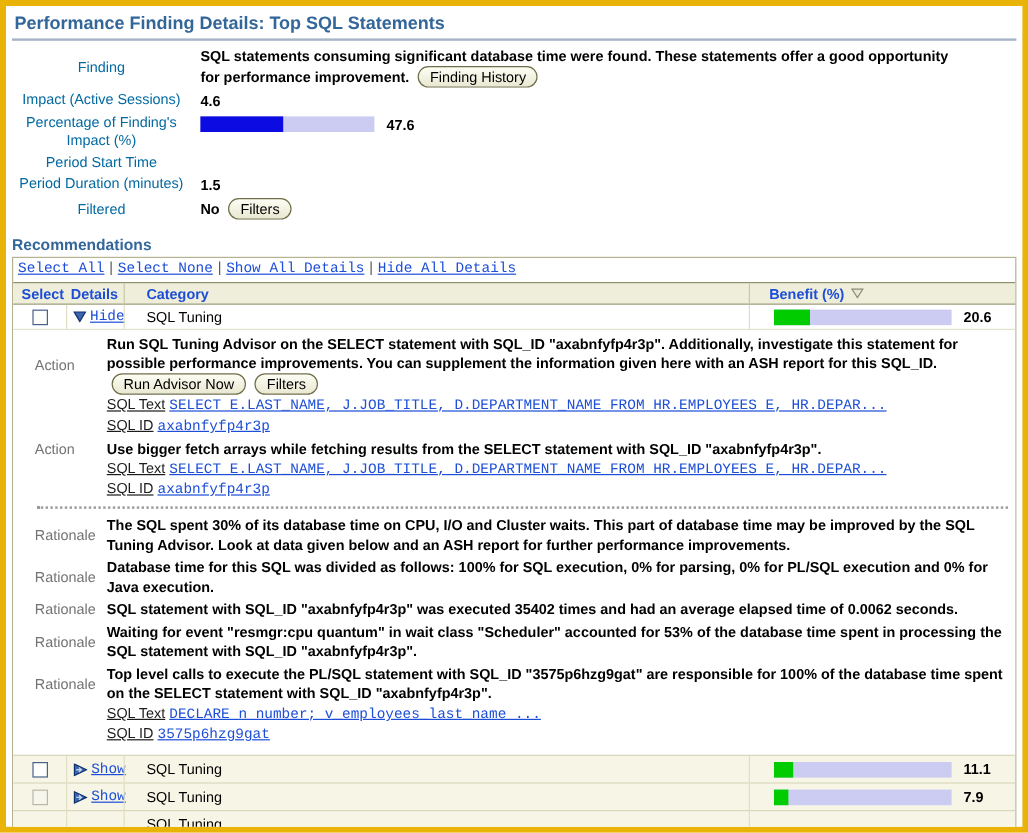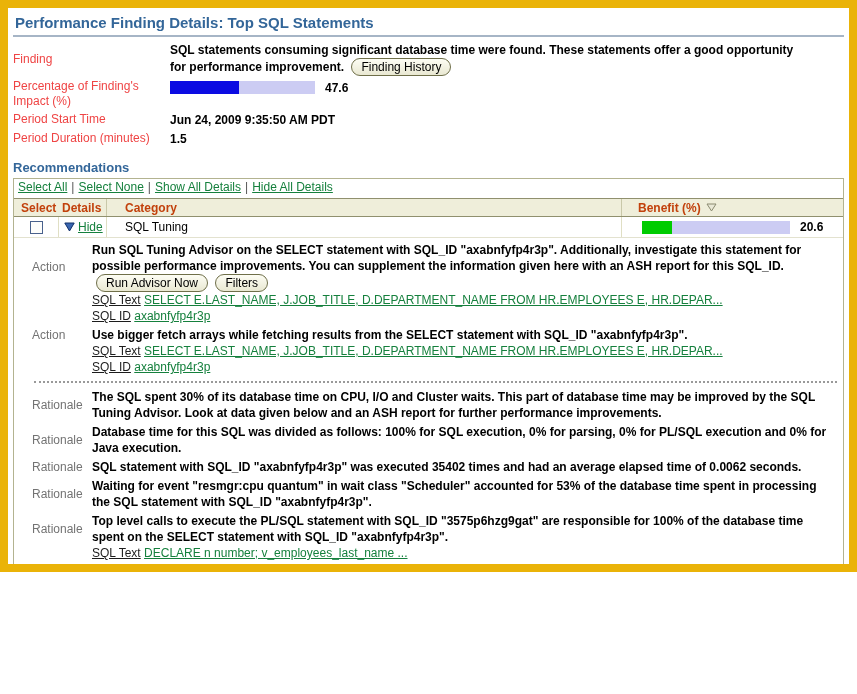--- a/index.html
+++ b/index.html
@@ -1,54 +1,54 @@
 <!DOCTYPE html>
 <html><head>
 <meta charset="utf-8">
 <style>
   * { box-sizing: border-box; }
   html,body { margin:0; padding:0; background:#fff; }
   body { font-family:"Liberation Sans", sans-serif; font-size:12px; color:#000; }
-  .page { width:857px; height:572px; border:8px solid #eab308; background:#fff; overflow:hidden; }
+  .page { width:857px; height:694px; border:5px solid #eab308; background:#fff; overflow:hidden; }
   .inner { padding:4px 5px; }
 
   
   .page-title { color:#336699; font-weight:bold; font-size:15px; padding:2px 2px 4px 2px;
                 border-bottom:2px solid #a6b5c6; }
 
   
   .fields { padding:5px 0 2px 0; }
   .frow { display:flex; margin-bottom:3px; align-items:flex-start; }
   .frow.center { align-items:center; }
-  .flabel { width:157px; flex:none; text-align:left; padding-right:8px; color:#ef4444; line-height:15px; }
+  .flabel { width:157px; flex:none; text-align:center; padding-right:8px; color:#0369a1; line-height:15px; }
   .fvalue { font-weight:bold; line-height:16px; }
   .fvalue.finding-text { max-width:635px; }
   .bar { display:inline-block; vertical-align:middle; background:#ccccf3; height:13px; }
   .bar .fill { height:100%; }
   .impact-bar { width:145px; }
   .impact-bar .fill { background:#0b0be2; }
   .bar-value { font-weight:bold; margin-left:10px; vertical-align:middle; }
 
   
   .btn { display:inline-block; background:linear-gradient(#fdfdf4,#e9e8d2); border:1px solid #6f6f49;
          border-radius:9px; padding:0 9px; font-size:12px; line-height:16px; color:#000;
          font-family:"Liberation Sans", sans-serif; cursor:default; white-space:nowrap; }
   .btn.ml { margin-left:4px; }
 
   
   .sec-title { color:#336699; font-weight:bold; font-size:13px; margin:8px 0 3px 0; }
   .rec-table { border:1px solid #b3b390; }
   .toolbar { padding:3px 4px; }
   .linkbar { padding:1px 4px 4px 4px; }
-  a.lnk { color:#15803d; text-decoration:underline; cursor:pointer; }
+  a.lnk { color:#1d4ed8; text-decoration:underline; cursor:pointer;font-family:Liberation Mono, monospace; }
   .pipe { color:#555; padding:0 4px; }
 
   .thead { display:flex; align-items:center; height:19px; background:#efeeda;
            border-top:1px solid #90906e; border-bottom:1px solid #90906e;
-           color:#c2410c; font-weight:bold; }
+           color:#1d4ed8; font-weight:bold; }
   .col-select { width:44px; flex:none; padding-left:7px; }
   .col-details { width:48px; flex:none; padding-left:4px; }
   .col-category { flex:1; padding-left:18px; border-left:1px solid #c9c8a9; align-self:stretch; display:flex; align-items:center; }
   .col-benefit { width:222px; flex:none; border-left:1px solid #c9c8a9; align-self:stretch; display:flex; align-items:center; padding-left:16px; gap:5px; }
 
   .trow { display:flex; align-items:center; height:21px; background:#fff; }
   .trow.shaded { background:#f6f5e6; border-top:1px solid #d9d8ba; height:23px; }
   .trow.first { border-bottom:1px solid #e3e2cf; }
   .cell-select { width:44px; flex:none; display:flex; justify-content:center; align-self:stretch; align-items:center; }
   .cell-details { width:48px; flex:none; display:flex; align-items:center; gap:3px; padding-left:5px; align-self:stretch; border-left:1px solid #e0dfc4; }
@@ -82,38 +82,48 @@
     <div class="fields">
 
       <div class="frow center">
         <div class="flabel">Finding</div>
         <div class="fvalue finding-text">
           <span>SQL statements consuming significant database time were found. These statements offer a good opportunity for performance improvement.</span>
           <button class="btn ml">Finding History</button>
         </div>
       </div>
 
+      <div class="frow">
+        <div class="flabel">Impact (Active Sessions)</div>
+        <div class="fvalue">4.6</div>
+      </div>
 
       <div class="frow">
         <div class="flabel">Percentage of Finding's Impact (%)</div>
         <div class="fvalue">
           <span class="bar impact-bar"><span class="fill" style="display: block; width: 47.6%;"></span></span><span class="bar-value">47.6</span>
         </div>
       </div>
 
       <div class="frow">
         <div class="flabel">Period Start Time</div>
-        <div class="fvalue">Jun 24, 2009 9:35:50 AM PDT</div>
       </div>
 
       <div class="frow">
         <div class="flabel">Period Duration (minutes)</div>
         <div class="fvalue">1.5</div>
       </div>
 
+      <div class="frow center">
+        <div class="flabel">Filtered</div>
+        <div class="fvalue">
+          <span>No</span>
+          <button class="btn ml">Filters</button>
+        </div>
+      </div>
 
     </div>
 
     <div class="sec-title">Recommendations</div>
 
     <div class="rec-table">
 
 
       <div class="linkbar">
         <a class="lnk">Select All</a><span class="pipe">|</span><a class="lnk">Select None</a><span class="pipe">|</span><a class="lnk">Show All Details</a><span class="pipe">|</span><a class="lnk">Hide All Details</a>

